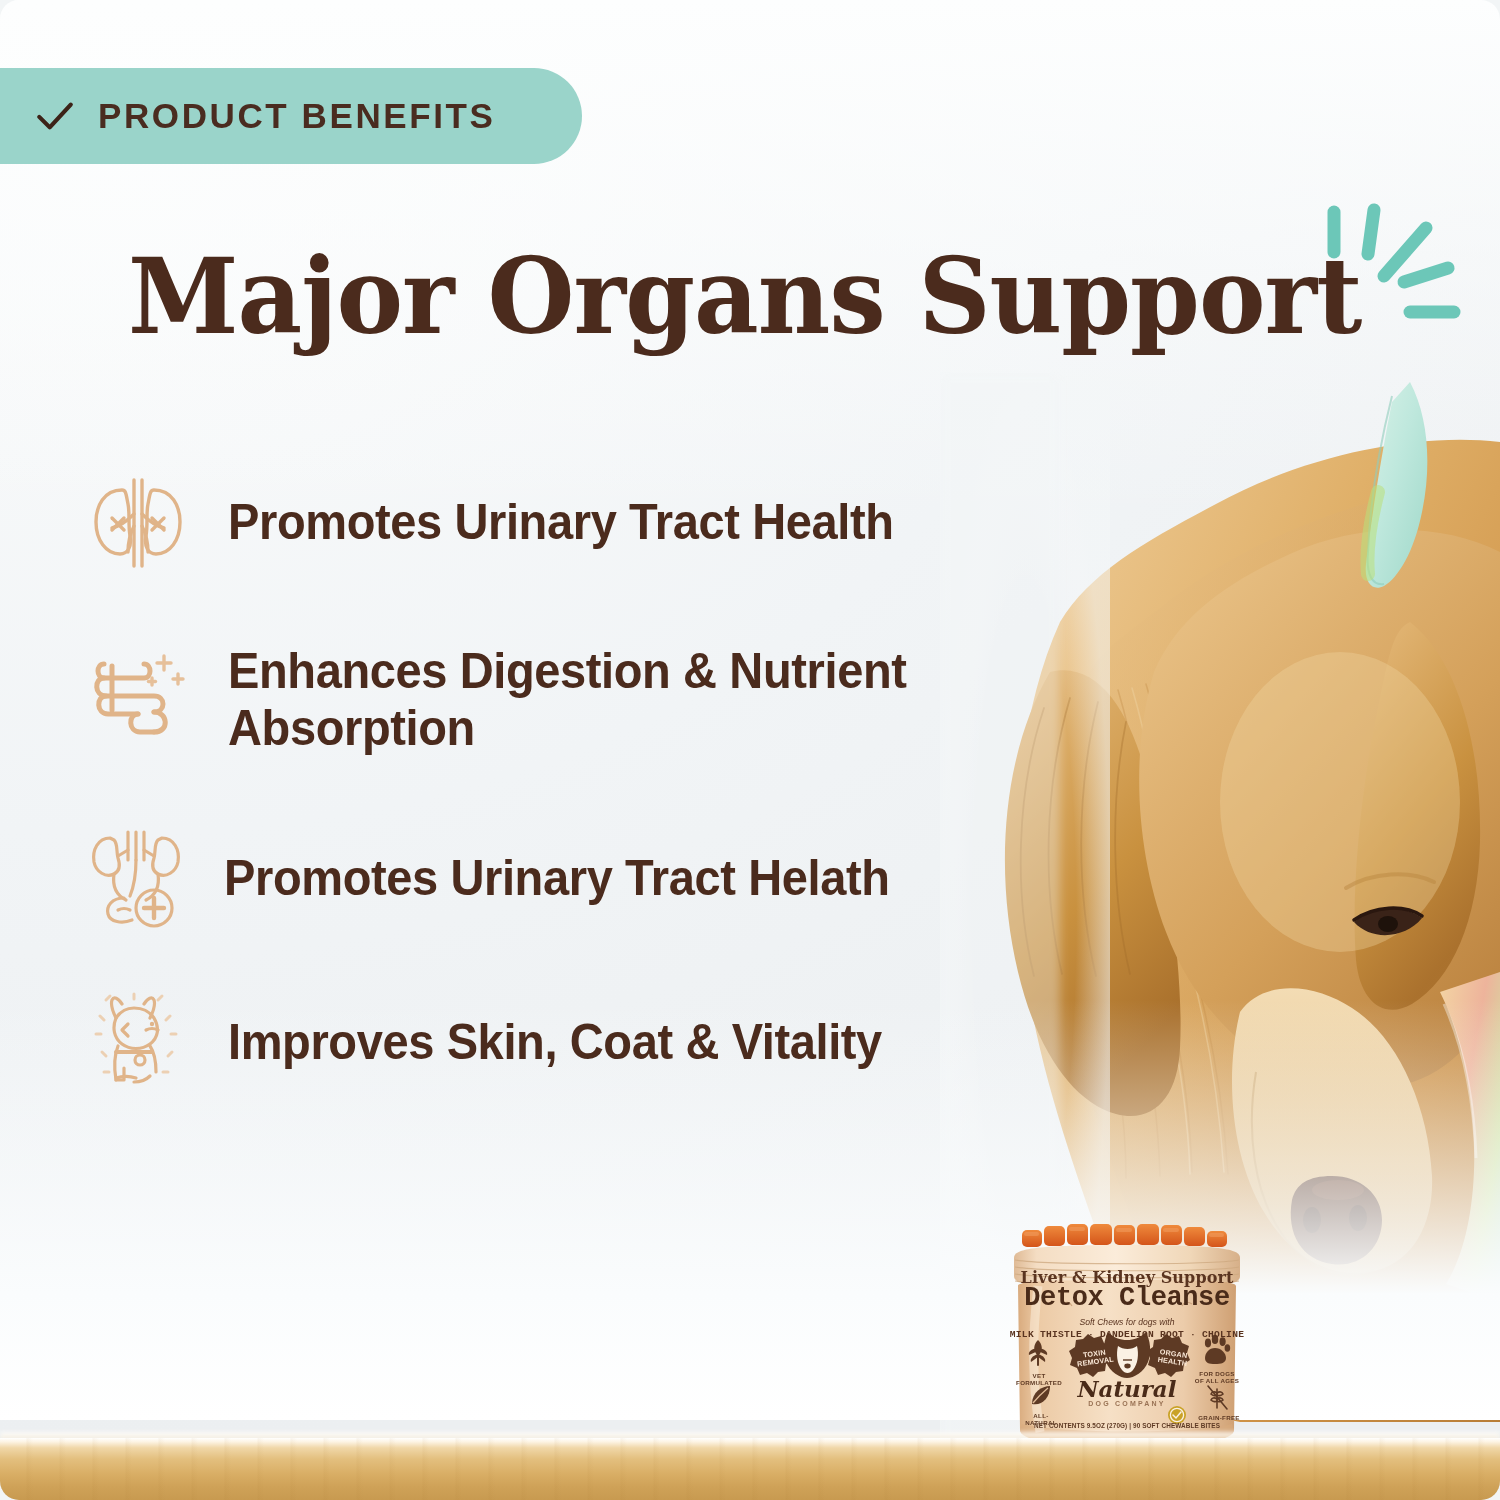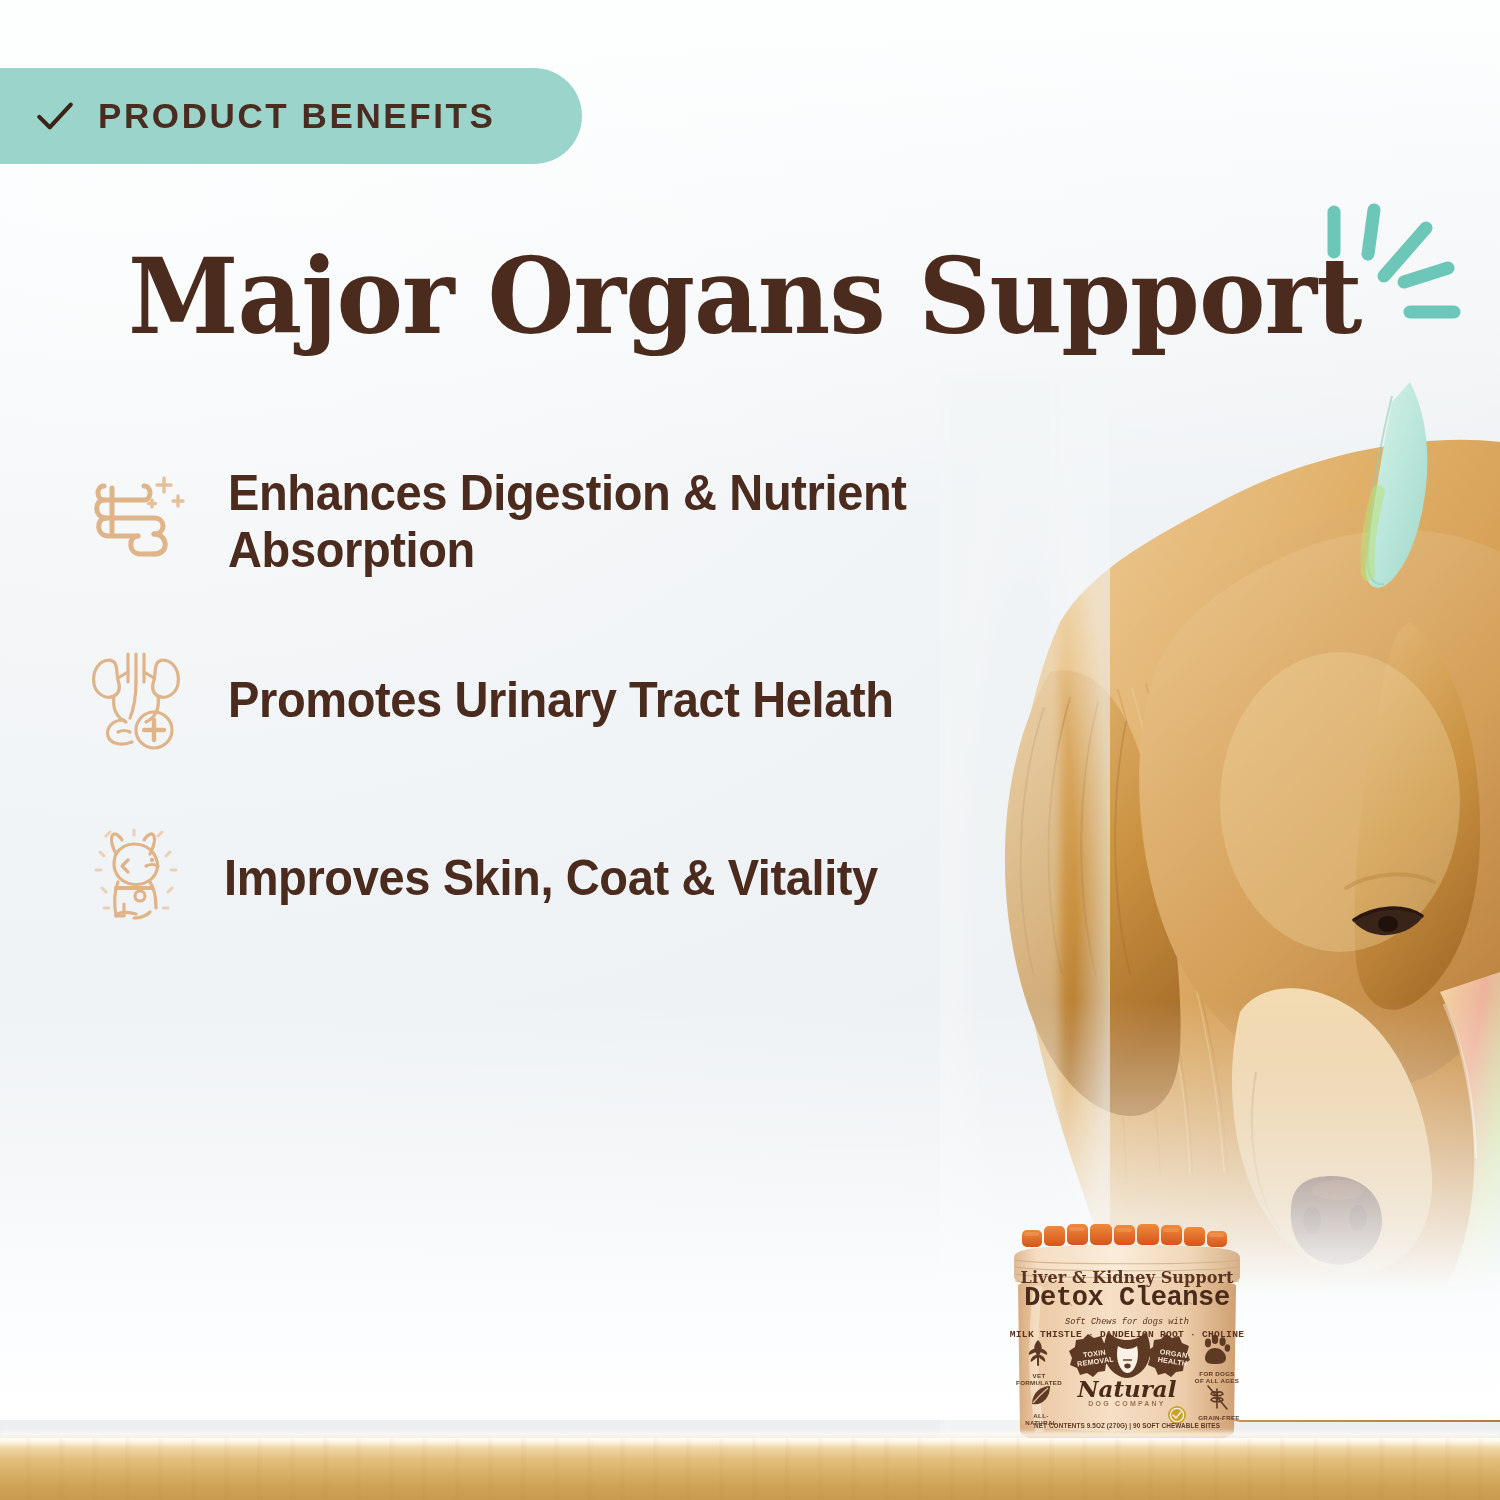--- a/index.html
+++ b/index.html
@@ -5,20 +5,21 @@
   html,body{margin:0;padding:0;}
   body{
     width:1500px;height:1500px;overflow:hidden;
     font-family:"Liberation Sans",sans-serif;
     background:#f2f5f6;
   }
   .stage{
     position:relative;width:1500px;height:1500px;overflow:hidden;
     background:
       radial-gradient(120% 90% at 8% 6%, #fbfcfc 0%, #f1f4f6 55%, #eceff1 100%);
+    border-radius: 19px;
   }
   
   .light-top{
     position:absolute;left:0;top:0;width:1500px;height:520px;
     background:linear-gradient(180deg,#fdfefe 0%,rgba(253,254,254,0) 100%);
     pointer-events:none;
   }
   .light-bottom{
     position:absolute;left:0;bottom:80px;width:1500px;height:420px;
     background:linear-gradient(180deg,rgba(255,255,255,0) 0%,#fafcfd 70%,#ffffff 100%);
@@ -102,21 +103,21 @@
   
   .jar{position:absolute;left:1004px;top:1224px;width:246px;height:238px;}
 
   .jar-label-text{
     position:absolute;left:0;width:246px;text-align:center;
     color:#5a3420;font-family:"Liberation Sans",sans-serif;
     pointer-events:none;
   }
   .jl-sub   {top:44px;font-size:16px;font-weight:700;letter-spacing:.1px;font-family:"DejaVu Serif",serif;}
   .jl-title {top:59px;font-size:27px;font-weight:700;letter-spacing:-.4px;font-family:Liberation Mono, monospace;color:#4a2b19;}
-  .jl-form  {top:93px;font-size:8.6px;font-style:italic;font-family:Liberation Mono, monospace;}
+  .jl-form  {top:93px;font-size:8.6px;font-style:italic;font-family:Liberation Sans, sans-serif;}
   .jl-ingr  {top:105px;font-size:9.6px;font-weight:700;letter-spacing:.25px;font-family:Liberation Mono, monospace;}
   .jl-brand {top:151px;font-size:23px;font-family:"DejaVu Serif",serif;font-style:italic;font-weight:700;color:#4a2b19;}
   .jl-brandsub{top:176px;font-size:7px;letter-spacing:2.2px;color:#9a7355;font-weight:700;}
   .jl-net   {top:198px;font-size:6.4px;letter-spacing:.1px;color:#5e3a24;font-weight:700;}
 
   .badge-cap{
     position:absolute;text-align:center;font-size:6.2px;font-weight:700;
     letter-spacing:.3px;line-height:1.15;color:#5e3a24;width:54px;
     font-family:"Liberation Sans",sans-serif;
   }
@@ -282,20 +283,41 @@
       <path d="M16,16 L16,56"></path>
       <path d="M56,14 L50,58"></path>
       <path d="M108,32 L66,80"></path>
       <path d="M130,72 L86,86"></path>
       <path d="M136,116 L92,116"></path>
     </g>
   </svg>
 
   <div class="benefits">
 
+    <div class="benefit">
+      <svg class="b-icon" viewBox="0 0 100 104">
+        <g fill="none" stroke="#e0b489" stroke-width="3.4" stroke-linecap="round" stroke-linejoin="round">
+          <path d="M34,20 C16,20 8,36 8,52 C8,70 18,84 32,84 C40,84 44,76 42,66
+                   C40,54 42,44 40,34 C38,24 38,20 34,20 Z"></path>
+          <path d="M66,20 C84,20 92,36 92,52 C92,70 82,84 68,84 C60,84 56,76 58,66
+                   C60,54 58,44 60,34 C62,24 62,20 66,20 Z"></path>
+          <path d="M46,10 L46,96"></path>
+            <path d="M54,10 L54,96"></path>
+          <path d="M46,44 C38,52 32,56 24,58"></path>
+          <path d="M54,44 C62,52 68,56 76,58"></path>
+          <path d="M24,48 L36,60"></path>
+            <path d="M36,48 L24,60"></path>
+          <path d="M76,48 L64,60"></path>
+            <path d="M64,48 L76,60"></path>
+          <path d="M46,56 C42,64 40,72 40,82"></path>
+          <path d="M54,56 C58,64 60,72 60,82"></path>
+        </g>
+      </svg>
+      <div class="b-text">Promotes Urinary Tract Health</div>
+    </div>
 
 
     <div class="benefit">
       <svg class="b-icon" viewBox="0 0 100 104">
         <g fill="none" stroke="#e0b489" stroke-width="5" stroke-linecap="round" stroke-linejoin="round">
           <path d="M16,16 C8,16 8,30 16,30 L56,30 C64,30 64,16 56,16"></path>
           <path d="M16,30 C6,30 6,48 18,48 L66,48 C78,48 78,64 66,64"></path>
           <path d="M18,48 C8,48 8,66 20,66 L50,66"></path>
           <path d="M50,66 C40,66 40,84 52,84 L66,84"></path>
           <path d="M66,64 C80,64 82,84 66,84"></path>

